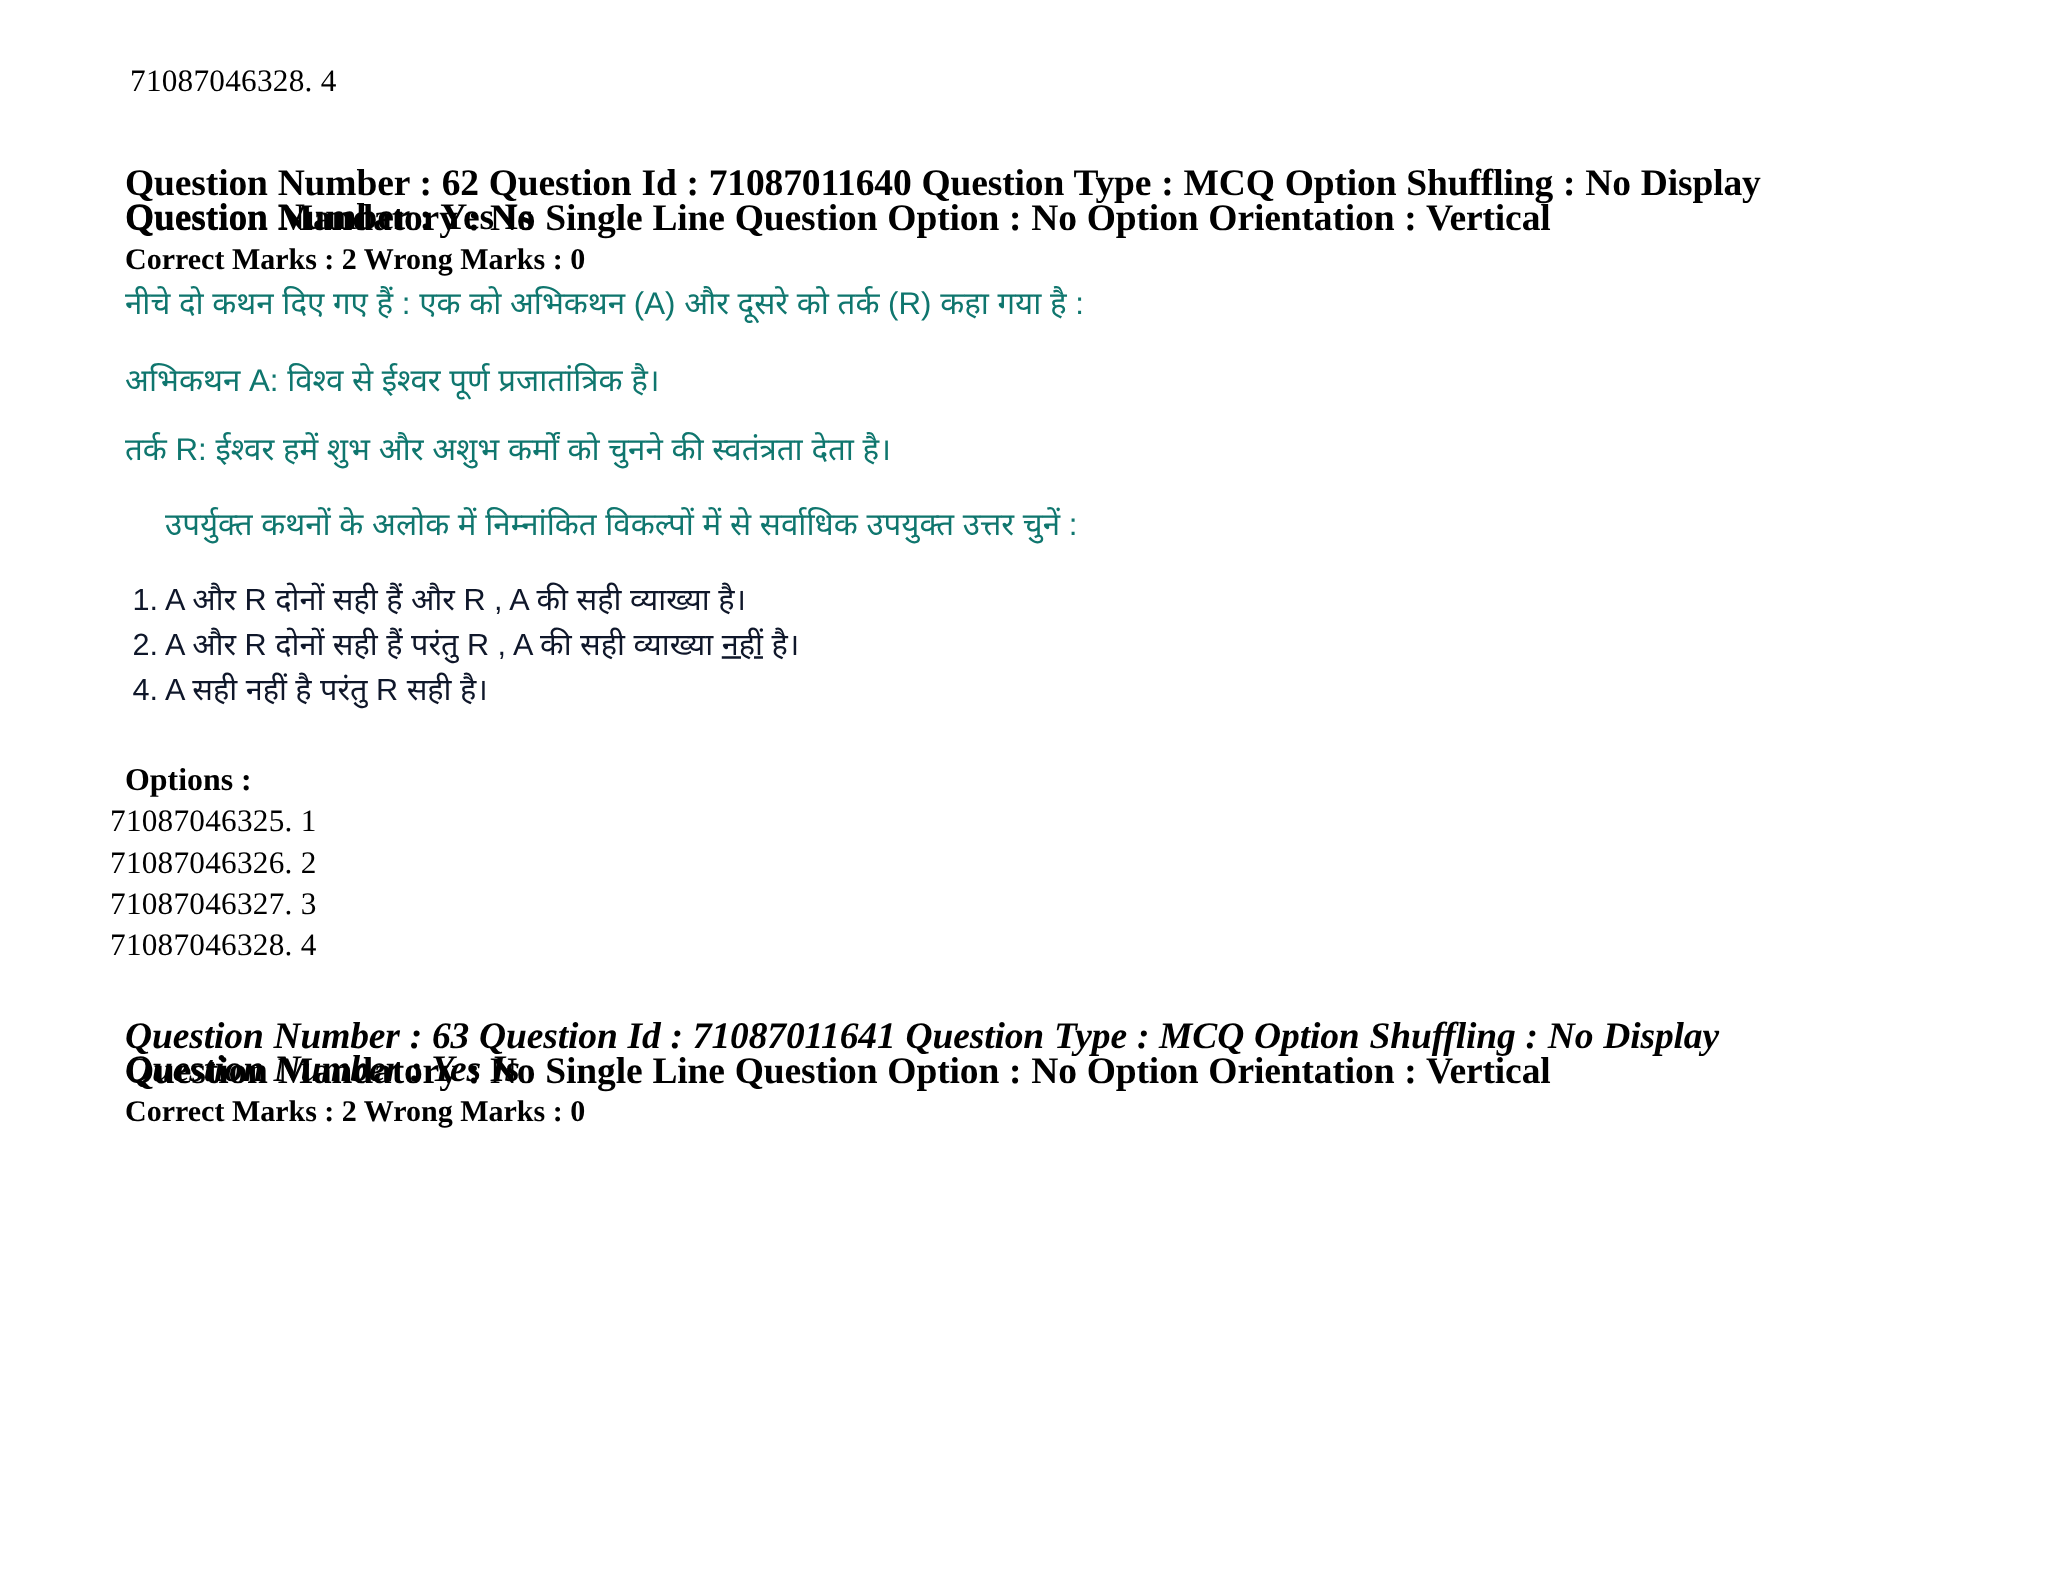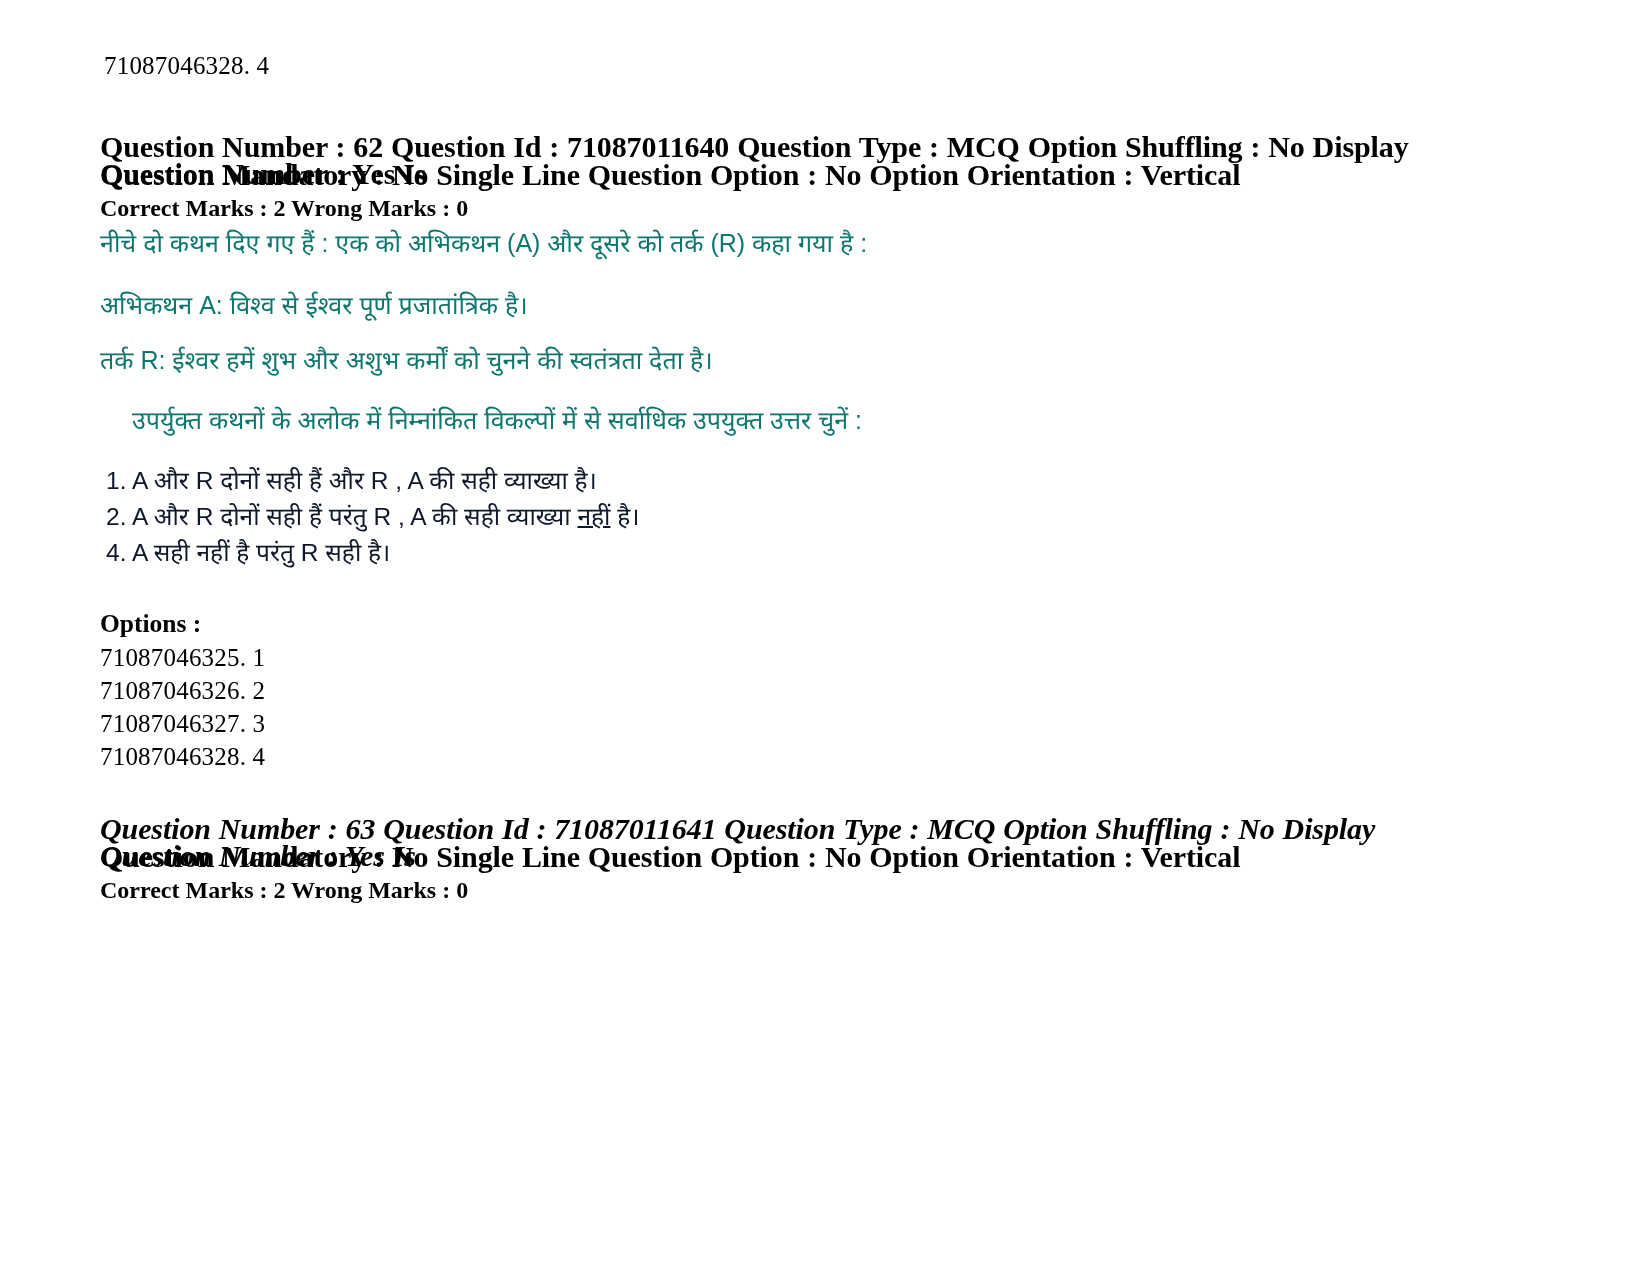--- a/index.html
+++ b/index.html
@@ -92,21 +92,21 @@
   .options-head {
     position: absolute;
     left: 100px;
     top: 609px;
     font-weight: bold;
     font-size: 25.5px;
     font-family: "Liberation Serif", "DejaVu Serif", serif;
   }
   .option-ids {
     position: absolute;
-    left: 100px;
+    left: 88px;
     top: 641px;
   }
   .option-id {
     font-size: 25px;
     line-height: 33px;
     font-family: "Liberation Serif", "DejaVu Serif", serif;
     letter-spacing: 0.2px;
     white-space: nowrap;
   }
   .q2-l1 { position: absolute; left: 100px; top: 815px; width: 1340px; font-style: italic; }

